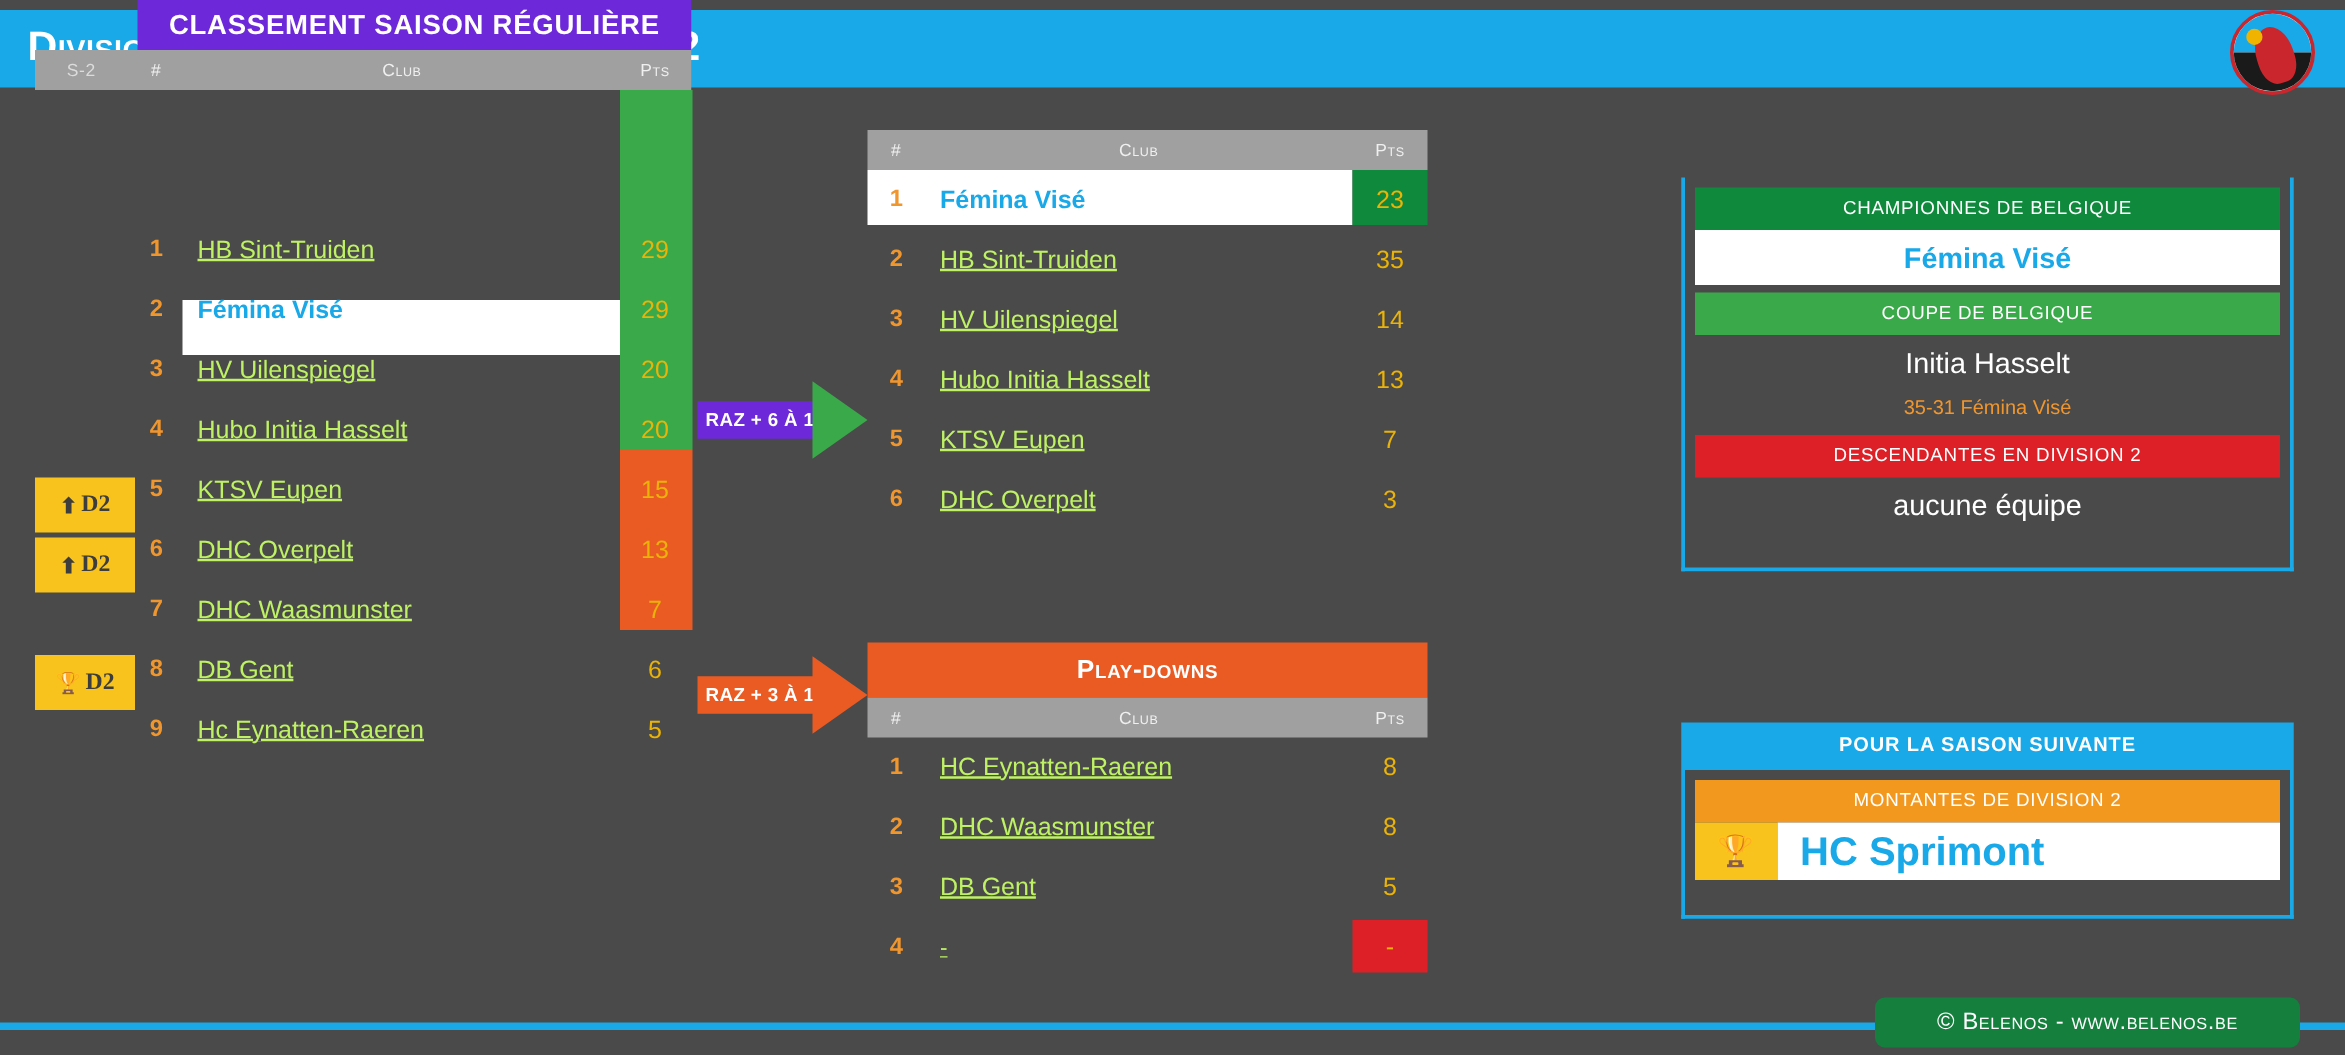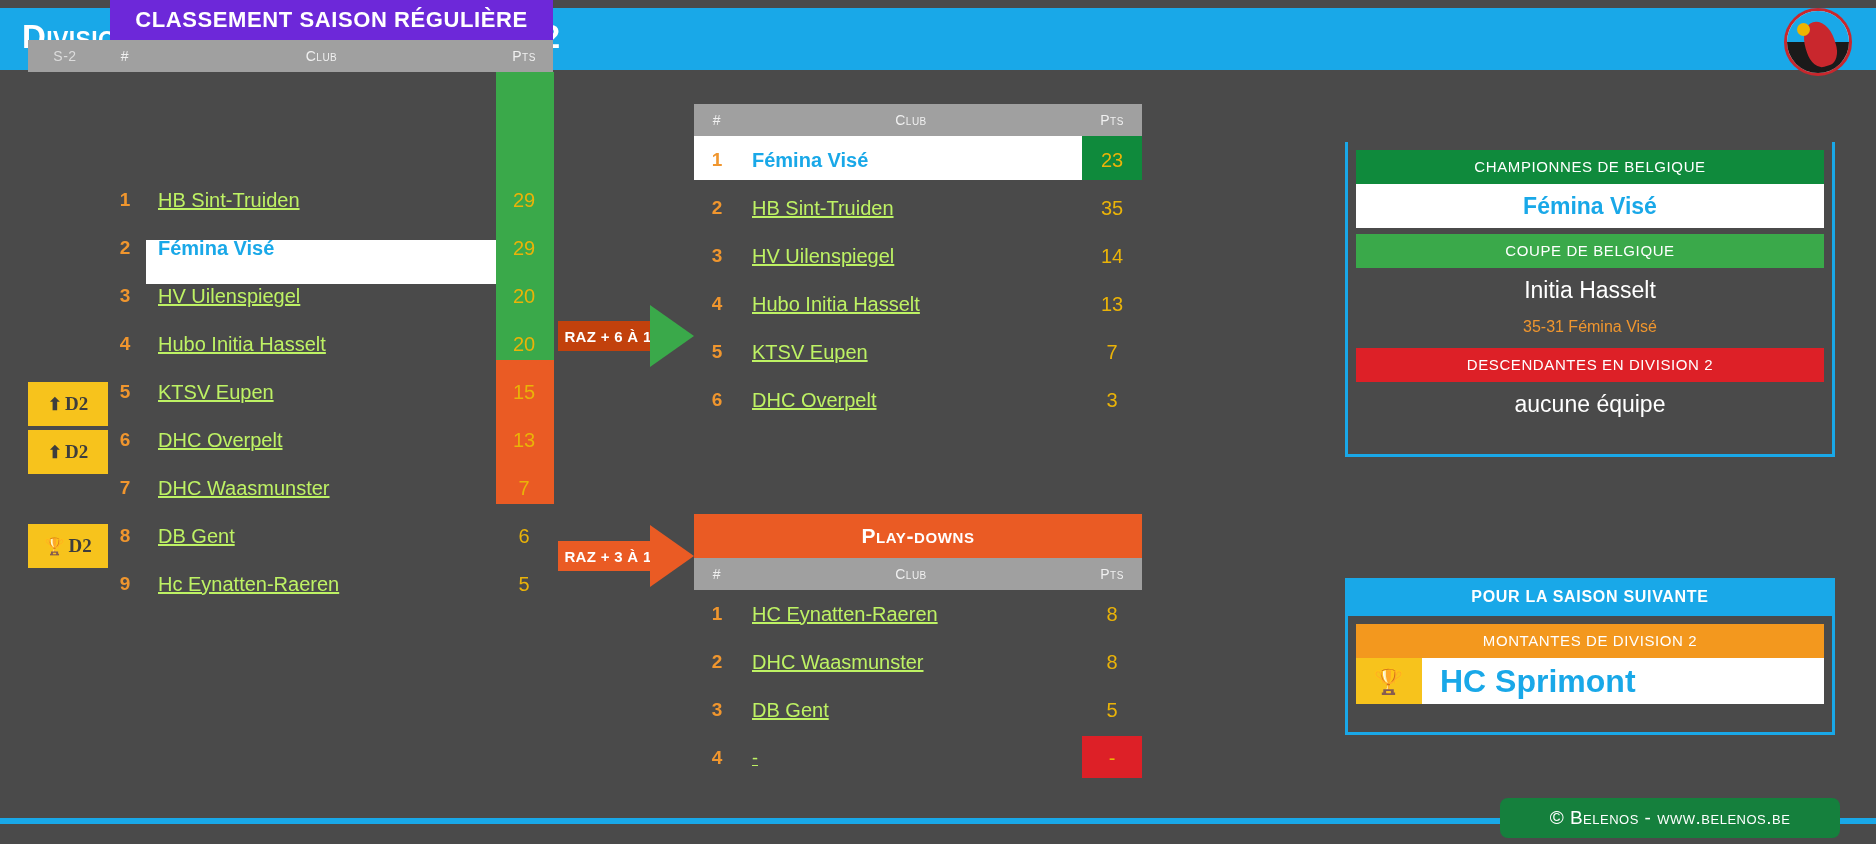--- a/index.html
+++ b/index.html
@@ -89,21 +89,21 @@
     position:absolute; left:0; top:16px; width:96px; height:30px;
     display:flex; align-items:center; justify-content:center;
     color:#fff; font-weight:bold; font-size:15px; white-space:nowrap;
     letter-spacing:.3px; padding-left:4px;
   }
   .arrow .head{
     position:absolute; left:92px; top:0; width:0; height:0;
     border-top:31px solid transparent; border-bottom:31px solid transparent;
   }
   #arrow-po{ left:558px; top:305px; width:150px; }
-  #arrow-po .shaft{ background:#c2410c; }
+  #arrow-po .shaft{ background:#6d28d9; }
   #arrow-po .head{ border-left:44px solid #3aa94a; }
   #arrow-pd{ left:558px; top:525px; width:150px; }
   #arrow-pd .shaft{ background:#ea5b24; }
   #arrow-pd .head{ border-left:44px solid #ea5b24; }
 
   
   .mid-table{ position:absolute; left:694px; width:448px; }
   .mid-title{ height:44px; font-size:21px; line-height:44px; }
   .mid-head{ height:32px; }
   .mid-head .h-rk{ width:46px; text-align:center; }

